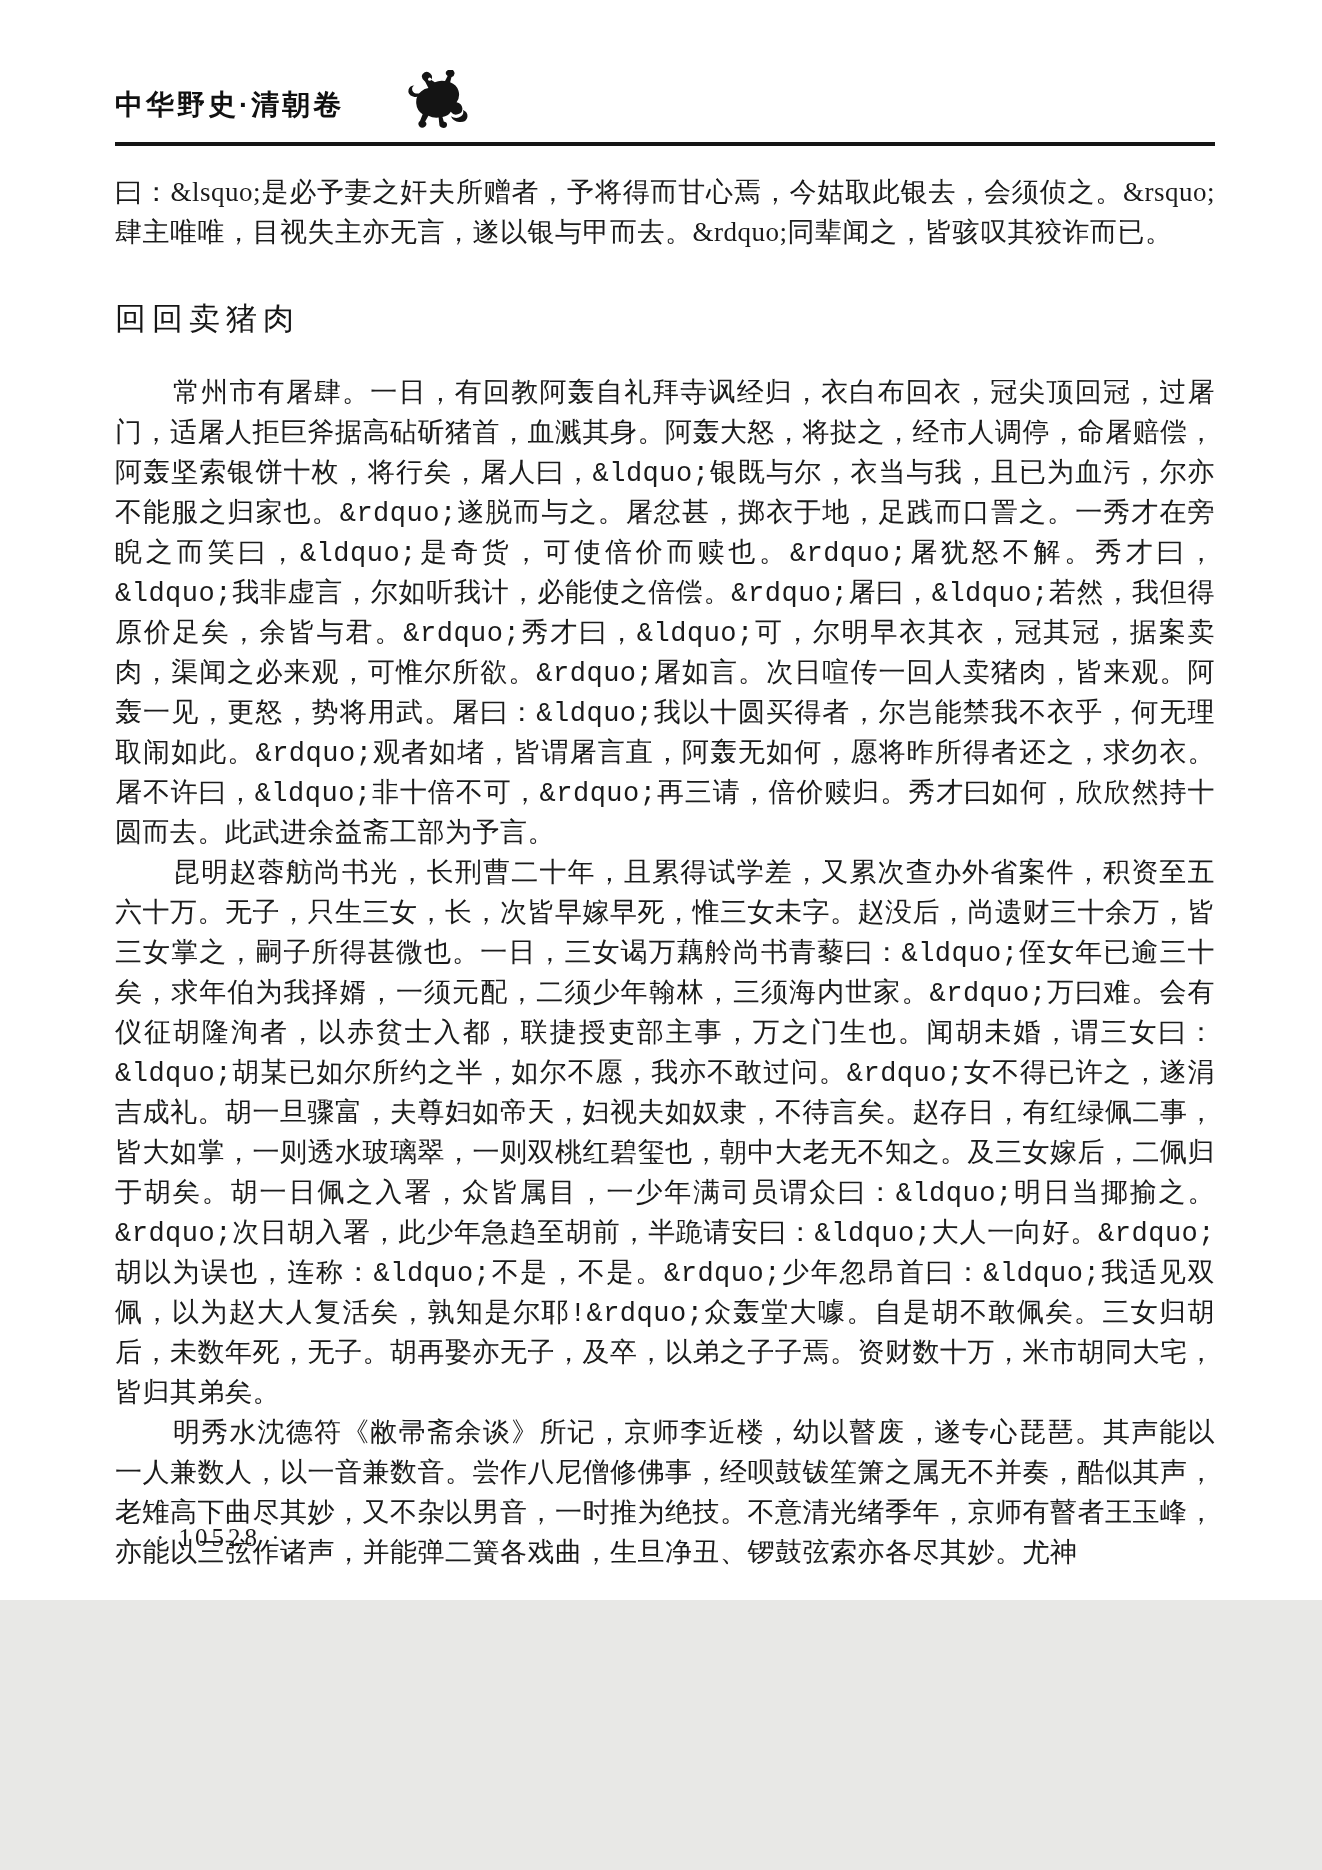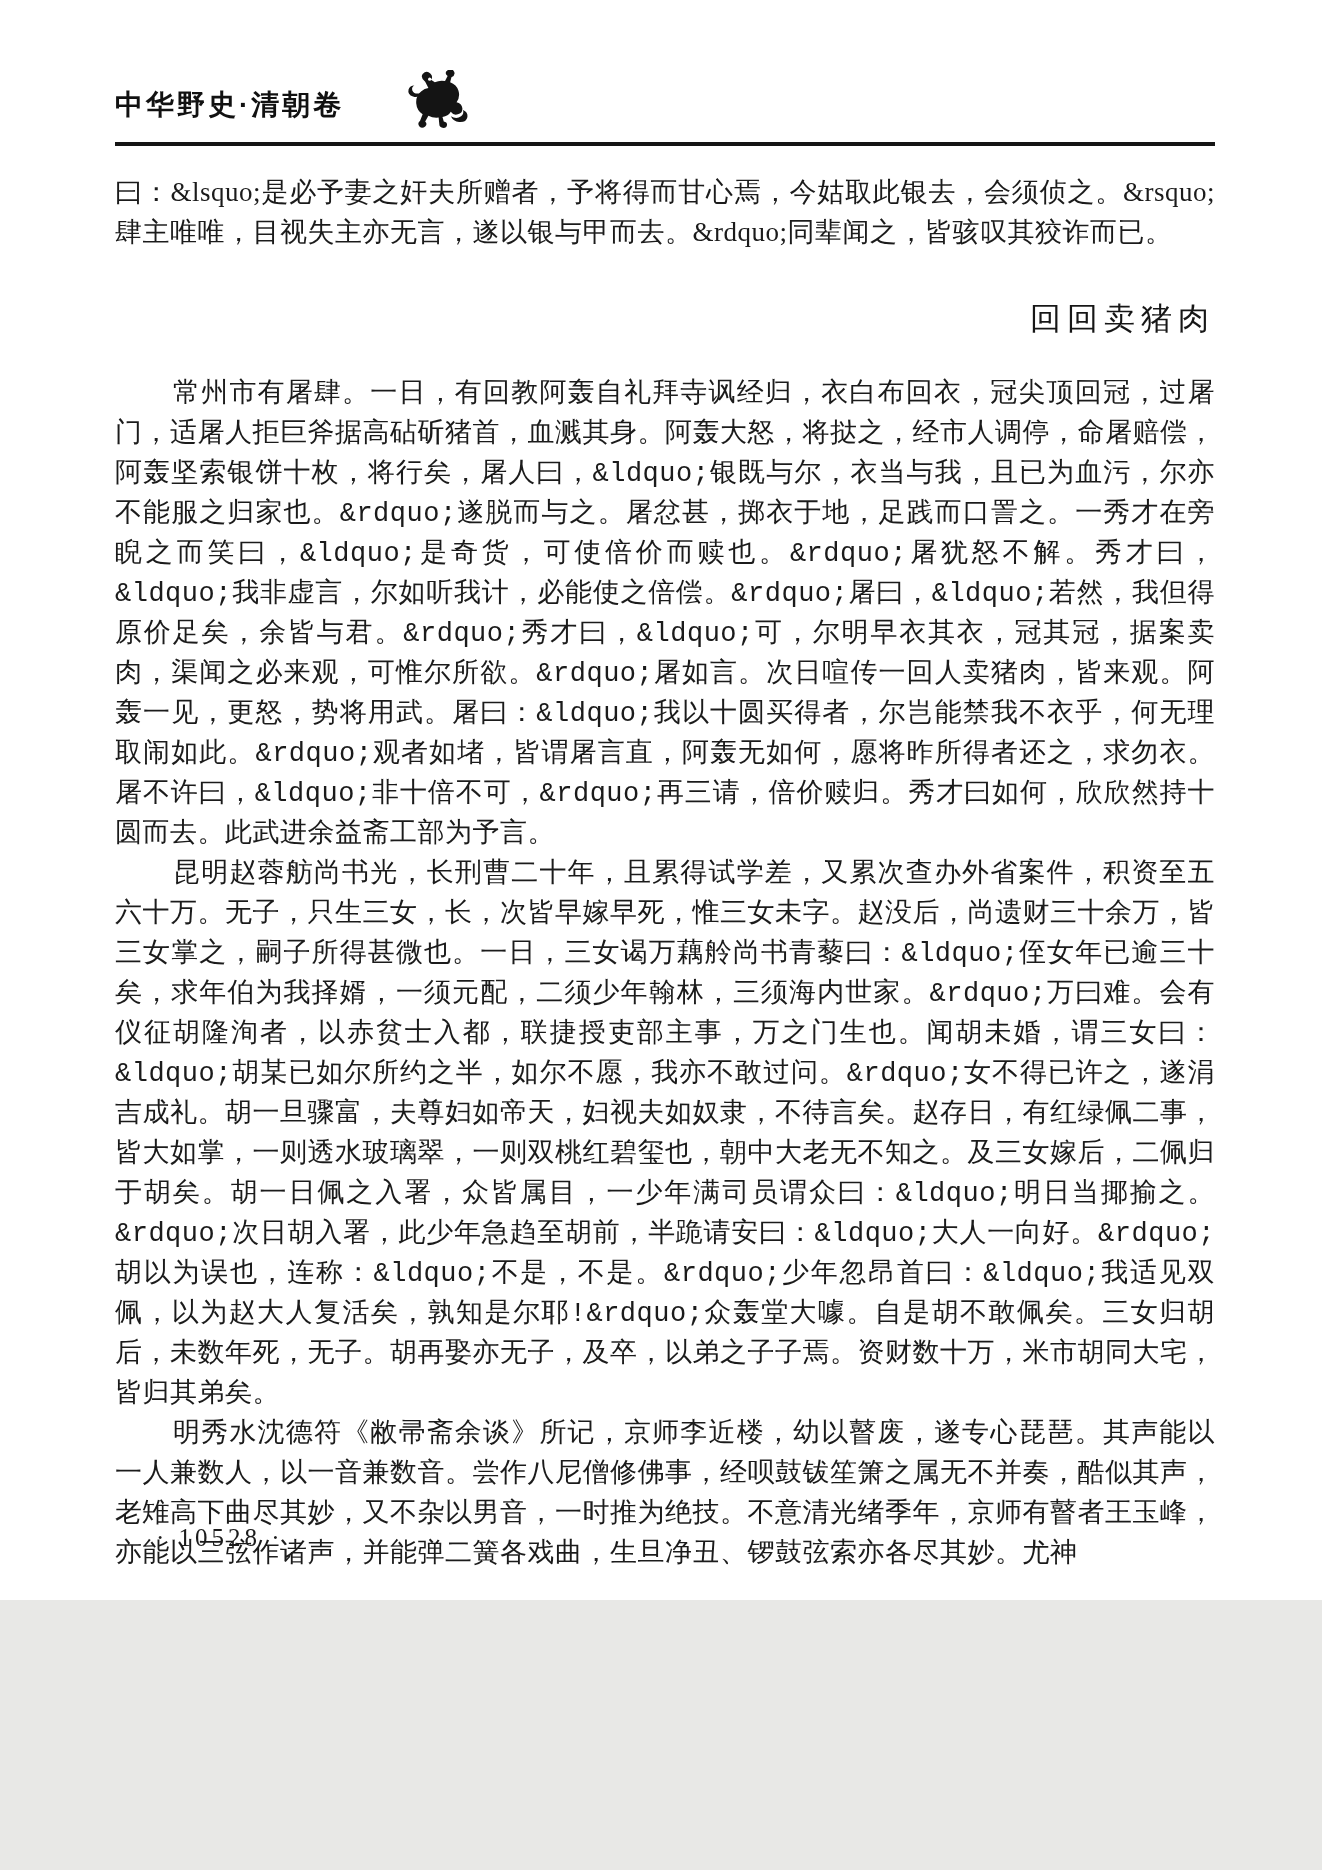--- a/index.html
+++ b/index.html
@@ -55,21 +55,21 @@
     letter-spacing: 0.5px;
     color: #1b1b1b;
   }
   .para.indent {
     text-indent: 2.15em;
     font-family: Liberation Mono, monospace;
   }
   .section-title {
     font-size: 31px;
     font-weight: 400;
-    text-align: right;
+    text-align: left;
     letter-spacing: 6px;
     margin: 46px 0 34px 0;
     color: #161616;
   }
   .page-footer {
     position: absolute;
     left: 156px;
     bottom: 48px;
     font-size: 25px;
     letter-spacing: 4px;

